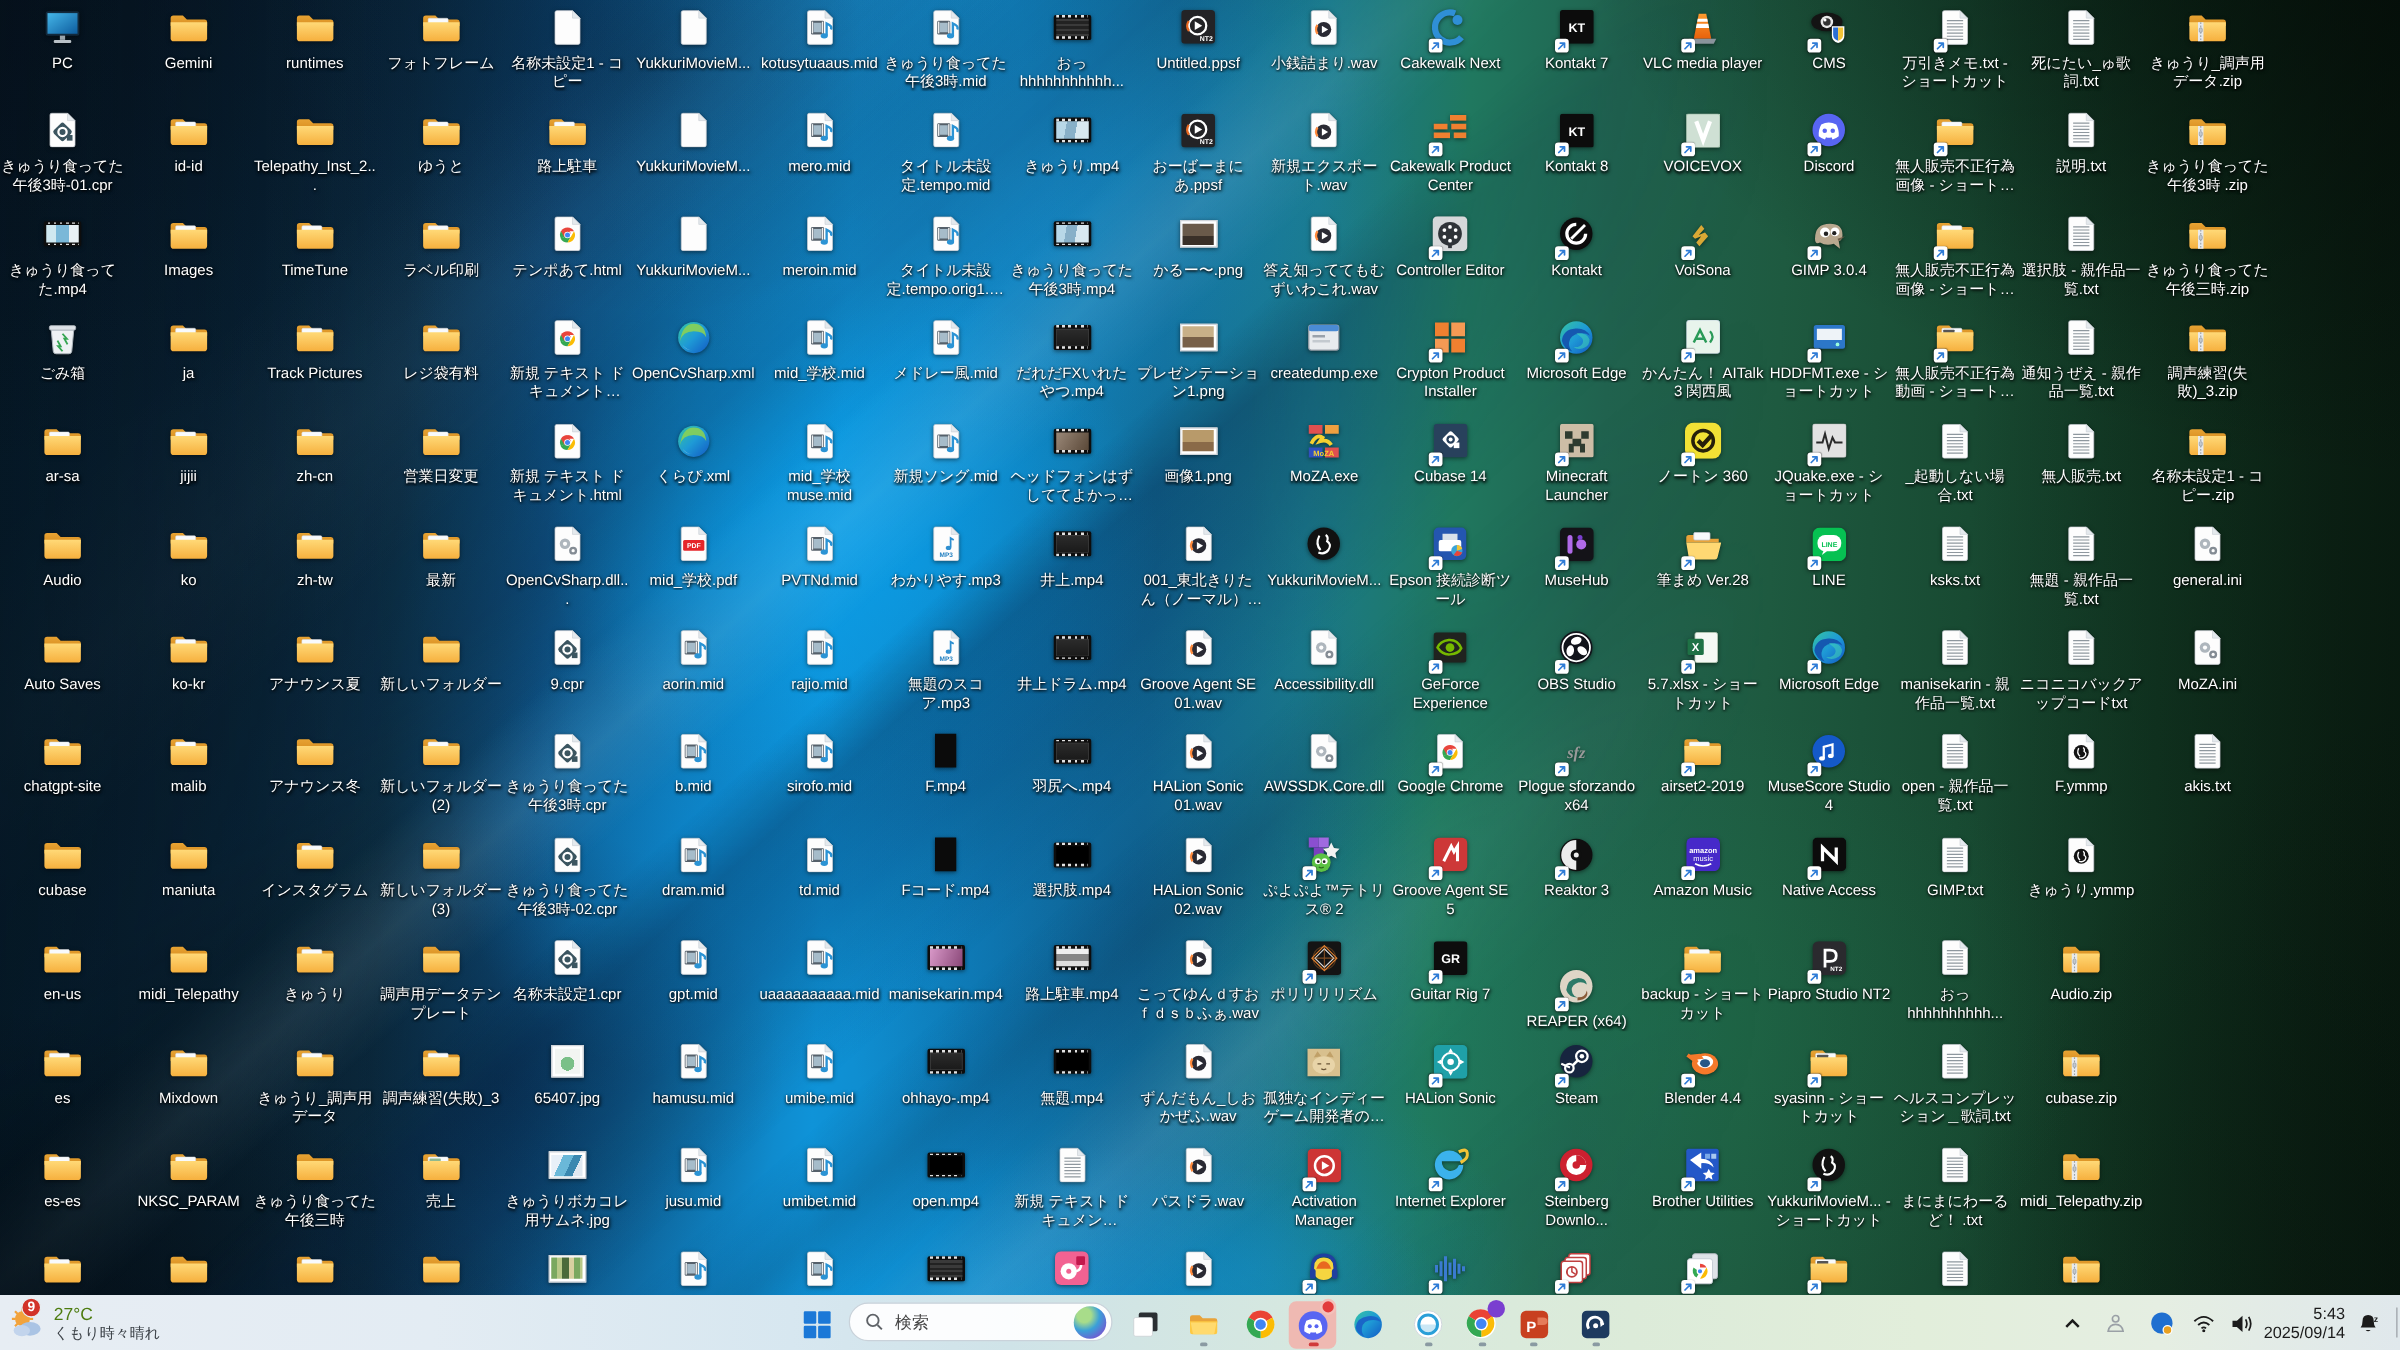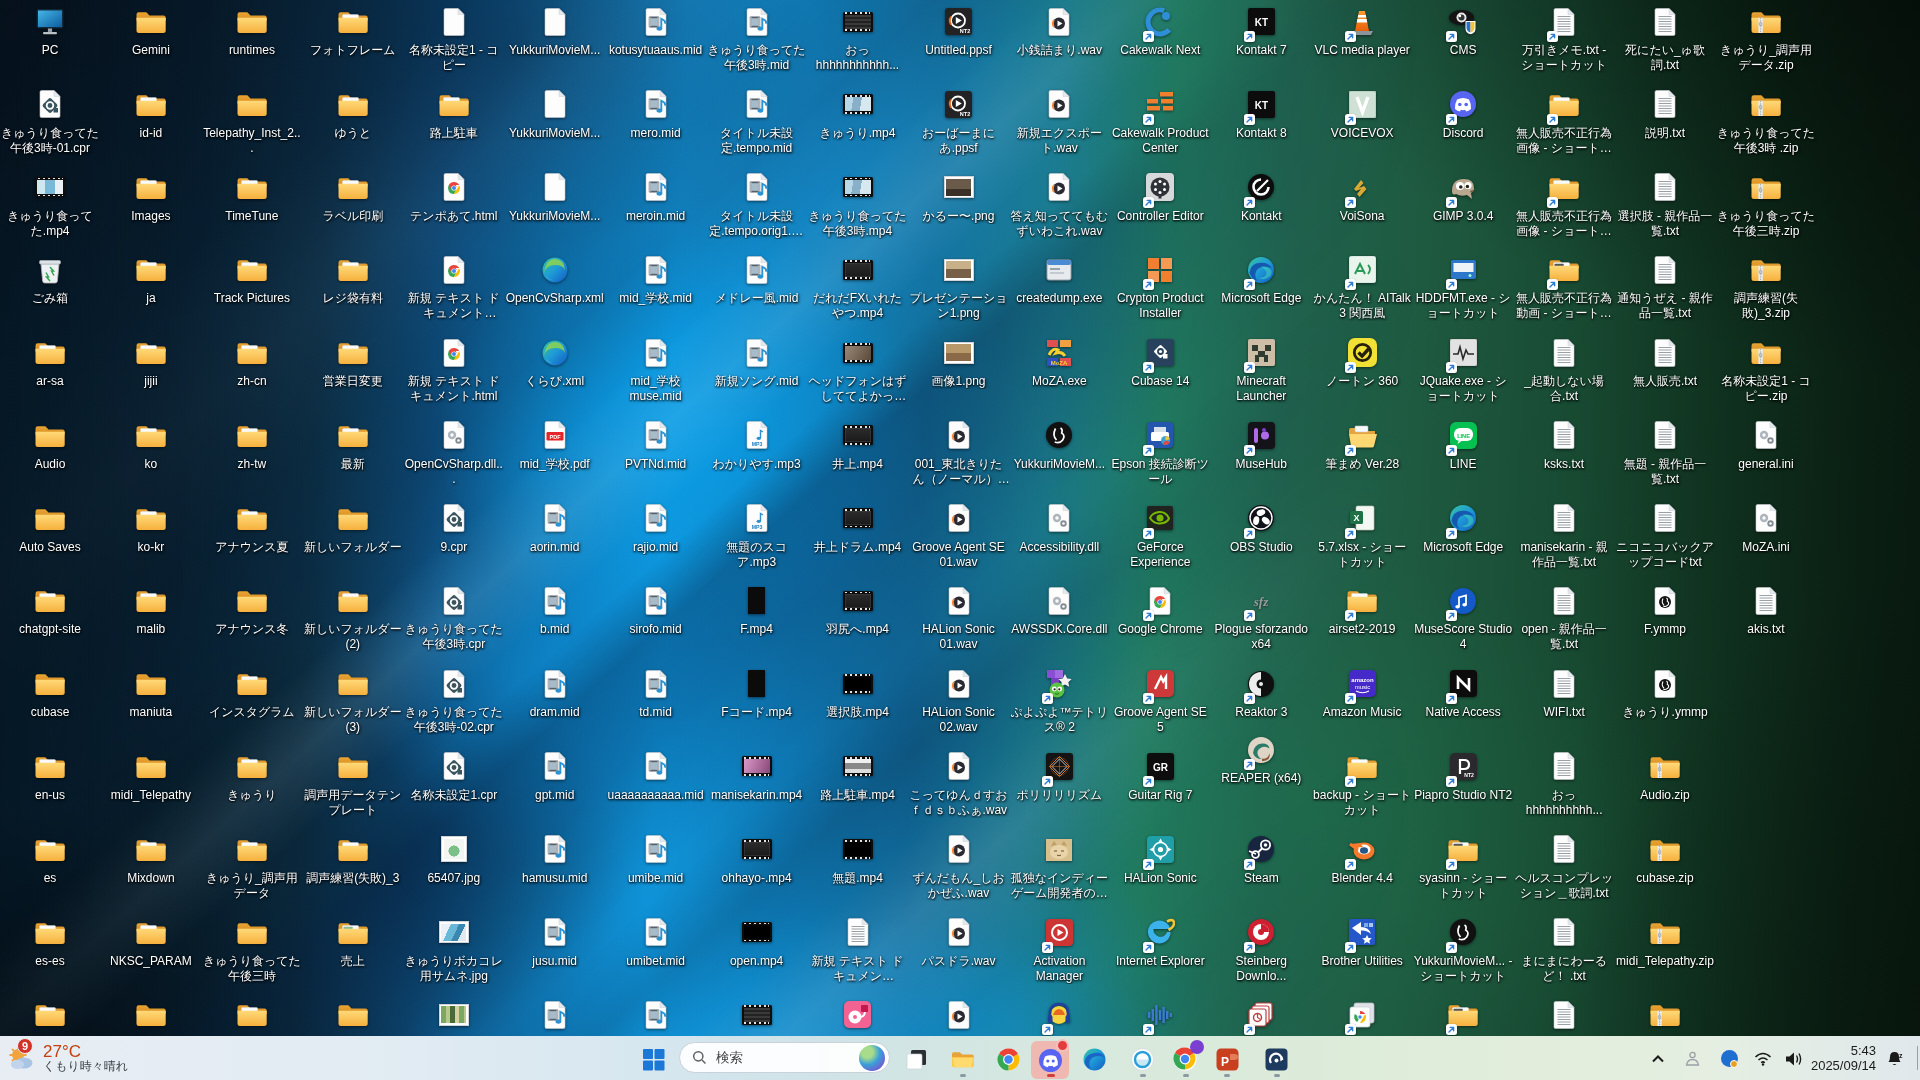--- a/index.html
+++ b/index.html
@@ -2131,21 +2131,21 @@
         <path d="M15 .5 l6 6 h-6 z" fill="#e4e9ed" stroke="#c9ced4" stroke-width=".5"></path>
         <line x1="4.5" y1="8.5" x2="17.5" y2="8.5" stroke="#8e979e" stroke-width=".9"></line>
         <line x1="4.5" y1="11.0" x2="17.5" y2="11.0" stroke="#8e979e" stroke-width=".9"></line>
         <line x1="4.5" y1="13.5" x2="17.5" y2="13.5" stroke="#8e979e" stroke-width=".9"></line>
         <line x1="4.5" y1="16.0" x2="17.5" y2="16.0" stroke="#8e979e" stroke-width=".9"></line>
         <line x1="4.5" y1="18.5" x2="17.5" y2="18.5" stroke="#8e979e" stroke-width=".9"></line>
         <line x1="4.5" y1="21.0" x2="17.5" y2="21.0" stroke="#8e979e" stroke-width=".9"></line>
         <line x1="4.5" y1="23.5" x2="17.5" y2="23.5" stroke="#8e979e" stroke-width=".9"></line>
       </svg>
     </div>
-    <div class="lb">WIFI.txt</div>
+    <div class="lb">GIMP.txt</div>
   </div>
 <div class="cell" style="left:1614.5px;top:665.2px">
     <div class="ic">
       <svg class="i" width="22" height="28" viewBox="0 0 22 28">
         <path d="M1 2 q0-1.5 1.5-1.5 H15 l6 6 V26 q0 1.5 -1.5 1.5 H2.5 q-1.5 0 -1.5 -1.5 z" fill="#fdfdfd" stroke="#c9ced4" stroke-width=".6"></path>
         <path d="M15 .5 l6 6 h-6 z" fill="#e4e9ed" stroke="#c9ced4" stroke-width=".5"></path>
         <circle cx="11" cy="15" r="6" fill="#141414"></circle>
         <path d="M9 11.5 q-2 4 1 6.5 M12.5 11 q1.5 1 .8 3.2 q2.5 1.5 .5 4 q-2 2 -4.5 .8" stroke="#fff" stroke-width="1.1" fill="none"></path>
       </svg>
     </div>
@@ -2288,21 +2288,21 @@
         <text x="13.5" y="17.5" font-size="10" font-weight="bold" fill="#fff" text-anchor="middle" font-family="Liberation Sans">GR</text>
       </svg>
       <span class="lk">
         <svg width="11" height="11" viewBox="0 0 11 11">
           <path d="M3 8 L7 4 M4.2 3.4 h3.4 v3.4" stroke="#2f7cd6" stroke-width="1.4" fill="none" stroke-linecap="round" stroke-linejoin="round"></path>
         </svg>
       </span>
     </div>
     <div class="lb">Guitar Rig 7</div>
   </div>
-<div class="cell" style="left:1210.8px;top:731px">
+<div class="cell" style="left:1210.8px;top:770px">
     <div class="ic">
       <svg class="i" width="28" height="28" viewBox="0 0 28 28">
         <circle cx="14" cy="14" r="13" fill="#ded5c6"></circle>
         <path d="M6 17 Q7 8 15 7.5 Q21.5 7.2 22.5 12.5 Q18 9.5 13.5 12 Q9 14.5 11 19.5 Q12 22 15 23 Q8 23 6 17z" fill="#2e7a68"></path>
         <path d="M15 22.8 q6 .5 7.5-5.5 q2 7-7.5 8z" fill="#8a5a38"></path>
         <circle cx="16.5" cy="16.5" r="3.2" fill="#ded5c6"></circle>
       </svg>
       <span class="lk">
         <svg width="11" height="11" viewBox="0 0 11 11">
           <path d="M3 8 L7 4 M4.2 3.4 h3.4 v3.4" stroke="#2f7cd6" stroke-width="1.4" fill="none" stroke-linecap="round" stroke-linejoin="round"></path>
@@ -3133,21 +3133,21 @@
   <svg class="i" width="26" height="26" viewBox="0 0 26 26">
         <circle cx="10" cy="10" r="6" fill="#f2a33c"></circle>
         <path d="M10 1.5 v3 M10 15.5 v3 M1.5 10 h3 M15.5 10 h3 M4 4 l2.2 2.2 M13.8 6.2 L16 4 M4 16 l2.2-2.2" stroke="#f2a33c" stroke-width="1.8"></path>
         <ellipse cx="16" cy="18" rx="8.5" ry="5.5" fill="#aac4e4"></ellipse>
         <ellipse cx="9.5" cy="19.5" rx="6.5" ry="4.5" fill="#c2d4ec"></ellipse>
         <path d="M3.5 21 q-1.5-3 1.5-4.5" fill="#c2d4ec"></path>
       </svg>
   <div style="position:absolute;left:9px;top:-7px;width:16px;height:16px;border-radius:50%;background:#d23228;color:#fff;font-size:11px;font-weight:bold;display:flex;align-items:center;justify-content:center;border:1px solid #e8eef2">9</div>
  </div>
  <div style="margin-left:9px">
-  <div style="font-size:17px;color:#c2410c;line-height:15px">27°C</div>
+  <div style="font-size:14px;color:#4d7c0f;line-height:15px">27°C</div>
   <div style="font-size:12px;color:#3c4248;line-height:14px">くもり時々晴れ</div>
  </div>
 </div>
 <div id="tray">
  <svg class="i" width="12" height="8" viewBox="0 0 12 8" style="position:absolute;right:256px;top:19px">
       <path d="M1 6.5 L6 1.5 L11 6.5" stroke="#1b1b1b" stroke-width="2" fill="none"></path>
     </svg>
  <svg class="i" width="17" height="17" viewBox="0 0 17 17" style="position:absolute;right:219px;top:14px">
       <circle cx="8.5" cy="5" r="2.6" fill="none" stroke="#9aa0a6" stroke-width="1.3"></circle>
       <path d="M2.5 15 q1-5.5 6-5.5 t6 5.5z" fill="none" stroke="#9aa0a6" stroke-width="1.3"></path>

